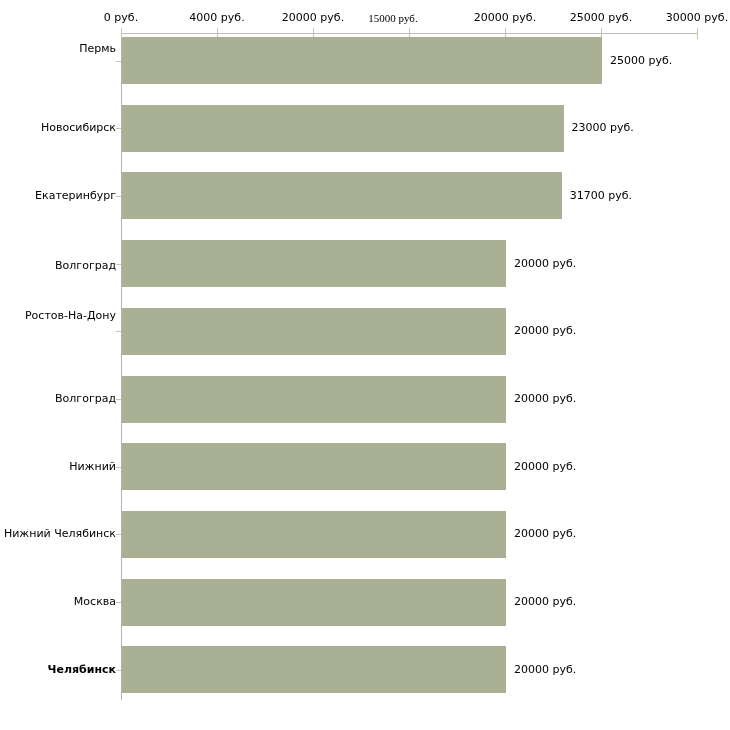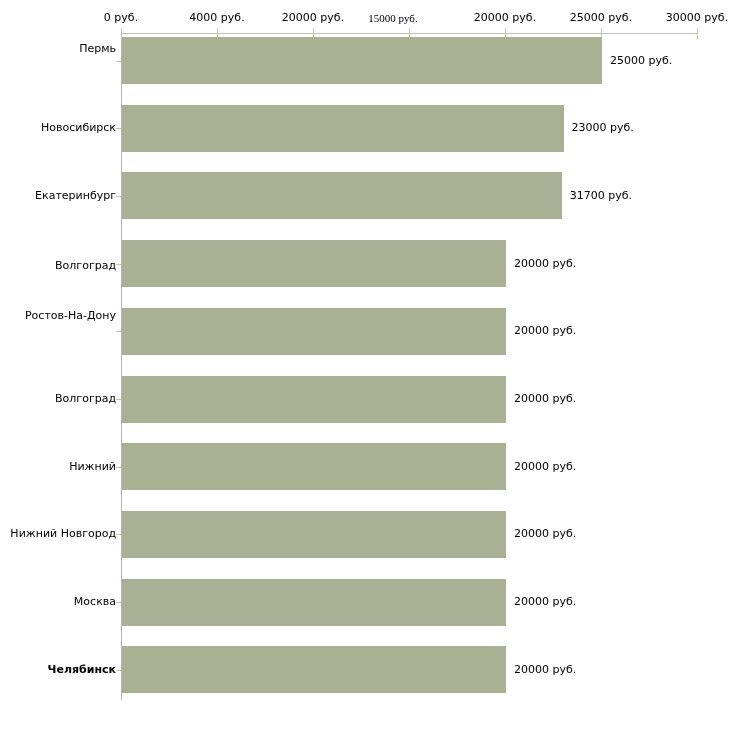--- a/index.html
+++ b/index.html
@@ -152,21 +152,21 @@
         <div class="bar" style="top: 375.5px; width: 384px; background: rgb(170, 176, 148);"></div>
         <div class="bar-value" style="left: 514px; top: 393px;">20000 руб.</div>
       </div>
       <div class="row" style="top: 0px;">
         <div class="cat-label" style="top: 460.7px;">Нижний</div>
         <div class="cat-tick" style="top: 467px;"></div>
         <div class="bar" style="top: 443.2px; width: 384px; background: rgb(170, 176, 148);"></div>
         <div class="bar-value" style="left: 514px; top: 460.7px;">20000 руб.</div>
       </div>
       <div class="row" style="top: 0px;">
-        <div class="cat-label" style="top: 528.4px;">Нижний Новгород</div>
+        <div class="cat-label" style="top: 528.4px;">Нижний Челябинск</div>
         <div class="cat-tick" style="top: 534px;"></div>
         <div class="bar" style="top: 510.9px; width: 384px; background: rgb(170, 176, 148);"></div>
         <div class="bar-value" style="left: 514px; top: 528.4px;">20000 руб.</div>
       </div>
       <div class="row" style="top: 0px;">
         <div class="cat-label" style="top: 596.1px;">Москва</div>
         <div class="cat-tick" style="top: 602px;"></div>
         <div class="bar" style="top: 578.6px; width: 384px; background: rgb(170, 176, 148);"></div>
         <div class="bar-value" style="left: 514px; top: 596.1px;">20000 руб.</div>
       </div>

